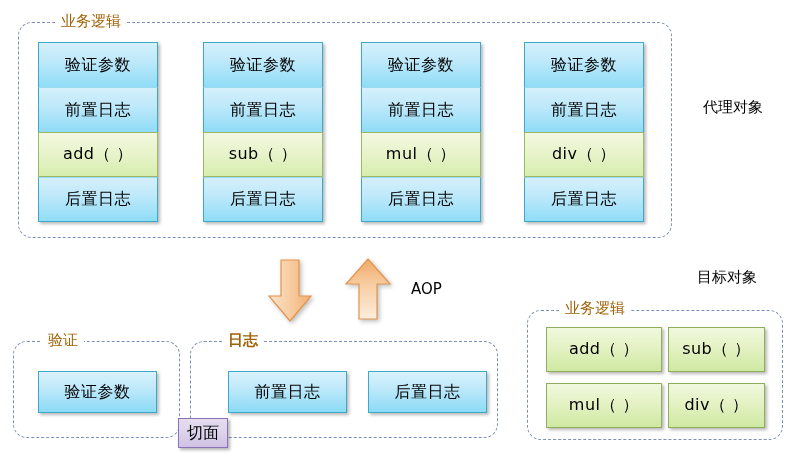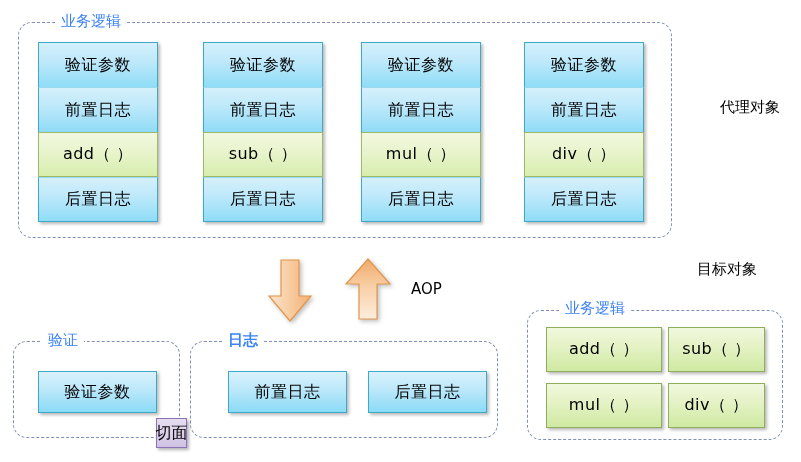--- a/index.html
+++ b/index.html
@@ -21,21 +21,21 @@
     box-sizing:border-box;
     background:transparent;
   }
   .group-label{
     position:absolute;
     background:#ffffff;
     padding:0 6px;
     font-size:15px;
     line-height:17px;
     white-space:nowrap;
-    color:#3b82f6;
+    color:#a16207;
   }
 
   
   .flabel{
     position:absolute;
     font-size:15px;
     line-height:18px;
     white-space:nowrap;
     color:#000;
   }
@@ -110,21 +110,21 @@
   .arrow{position:absolute;filter:drop-shadow(2px 2px 2px rgba(0,0,0,.25));}
 </style>
 </head>
 <body>
 
 <div class="canvas">
 
   <div class="group" style="left:18px;top:22px;width:654px;height:216px;"></div>
   <div class="group-label" style="left:55px;top:13px;">业务逻辑</div>
 
-  <div class="flabel" style="left:720px;top:98px;">代理对象</div>
+  <div class="flabel" style="left:703px;top:98px;">代理对象</div>
 
   <div class="mcol" style="left:38px;top:42px;">
     <div class="cell blue first">验证参数</div>
     <div class="cell blue">前置日志</div>
     <div class="cell green">add（ ）</div>
     <div class="cell blue last">后置日志</div>
   </div>
 
   <div class="mcol" style="left:203px;top:42px;">
     <div class="cell blue first">验证参数</div>
@@ -143,21 +143,21 @@
   <div class="mcol" style="left:524px;top:42px;">
     <div class="cell blue first">验证参数</div>
     <div class="cell blue">前置日志</div>
     <div class="cell green">div（ ）</div>
     <div class="cell blue last">后置日志</div>
   </div>
 
 
   <div class="flabel" style="left:411px;top:280px;text-align:center;">AOP</div>
 
-  <div class="flabel" style="left:697px;top:262px;font-family:Liberation Mono, monospace;">目标对象</div>
+  <div class="flabel" style="left:697px;top:268px;">目标对象</div>
 
   <svg class="arrow" style="left:267px;top:259px;" width="46" height="64" viewBox="0 0 46 64">
     <defs>
       <linearGradient id="gDown" x1="0" y1="0" x2="1" y2="0">
         <stop offset="0%" stop-color="#fbe3cb"></stop>
         <stop offset="45%" stop-color="#f8cfa6"></stop>
         <stop offset="100%" stop-color="#f2b073"></stop>
       </linearGradient>
     </defs>
     <polygon points="14,1 32,1 32,37 44,37 23,62 2,37 14,37" fill="url(#gDown)" stroke="#e3954c" stroke-width="1.2"></polygon>
@@ -178,21 +178,21 @@
   <div class="group-label" style="left:42px;top:332px;">验证</div>
 
   <div class="bbox" style="left:38px;top:371px;width:119px;height:42px;">验证参数</div>
 
   <div class="group" style="left:190px;top:341px;width:308px;height:97px;"></div>
   <div class="group-label" style="left:222px;top:332px;font-weight:bold;">日志</div>
 
   <div class="bbox" style="left:228px;top:371px;width:119px;height:42px;">前置日志</div>
   <div class="bbox" style="left:368px;top:371px;width:119px;height:42px;">后置日志</div>
 
-  <div class="badge" style="left:156px;top:418px;width:31px;height:30px;">切面</div>
+  <div class="badge" style="left:178px;top:418px;width:50px;height:30px;">切面</div>
 
   <div class="group" style="left:527px;top:310px;width:256px;height:130px;"></div>
   <div class="group-label" style="left:559px;top:300px;">业务逻辑</div>
 
   <div class="gbox" style="left:546px;top:327px;width:116px;height:45px;">add（ ）</div>
   <div class="gbox" style="left:668px;top:327px;width:97px;height:45px;">sub（ ）</div>
   <div class="gbox" style="left:546px;top:383px;width:116px;height:45px;">mul（ ）</div>
   <div class="gbox" style="left:668px;top:383px;width:97px;height:45px;">div（ ）</div>
 
 </div>

